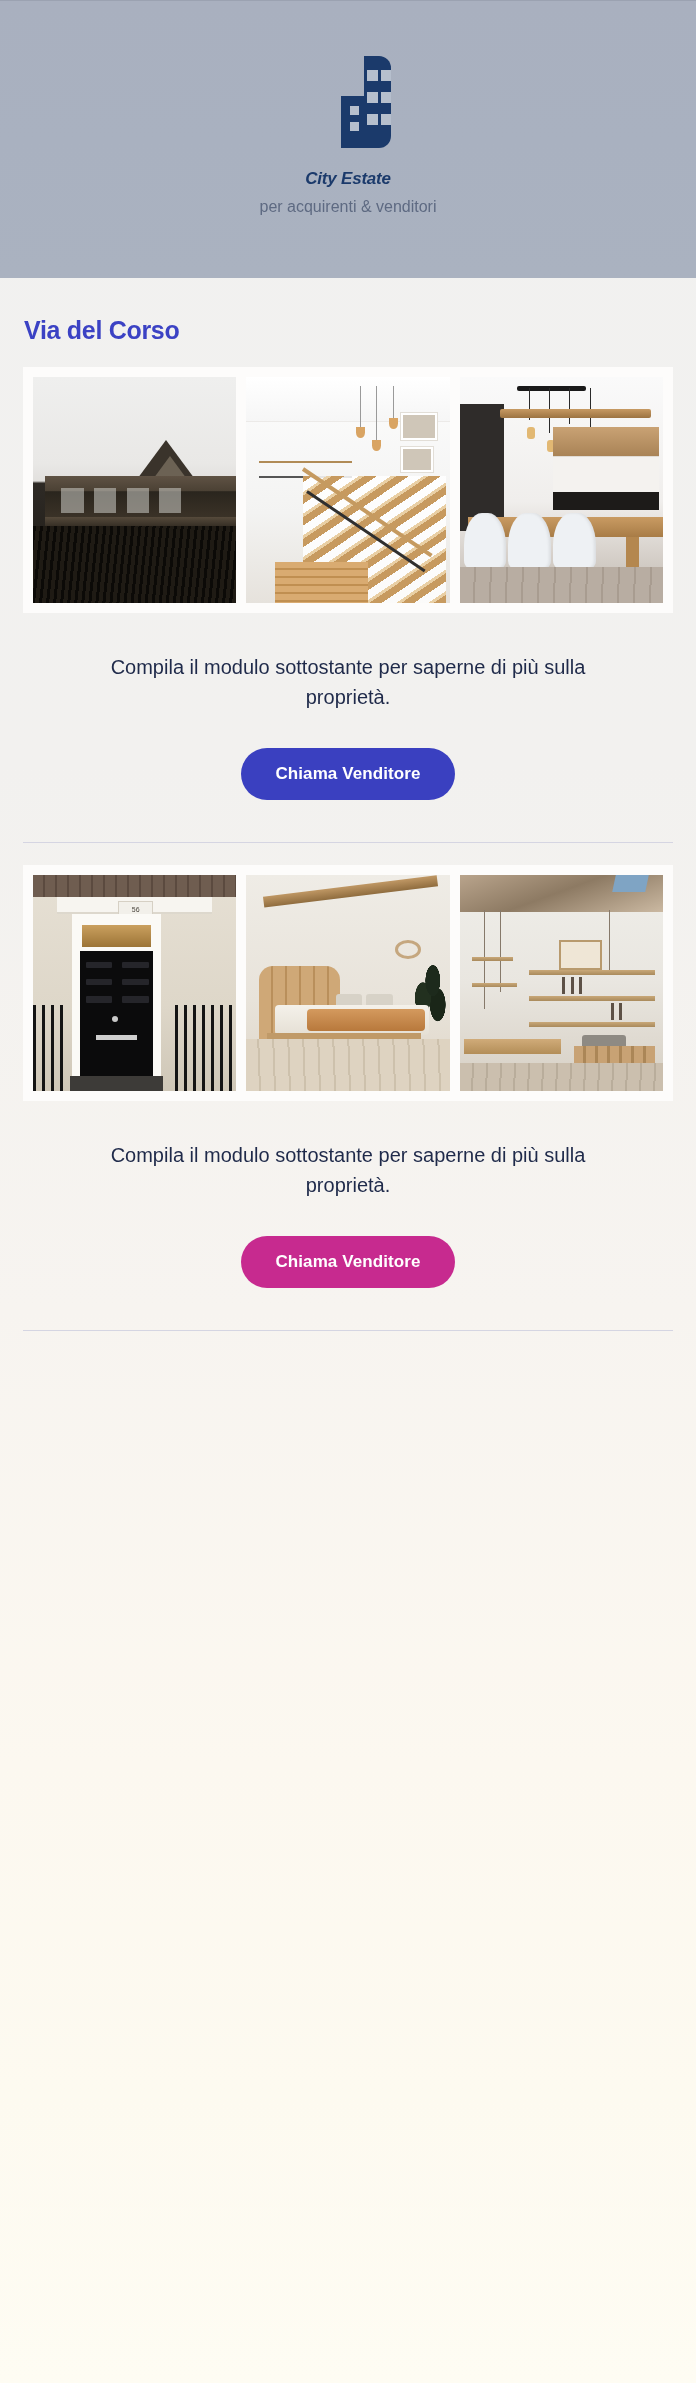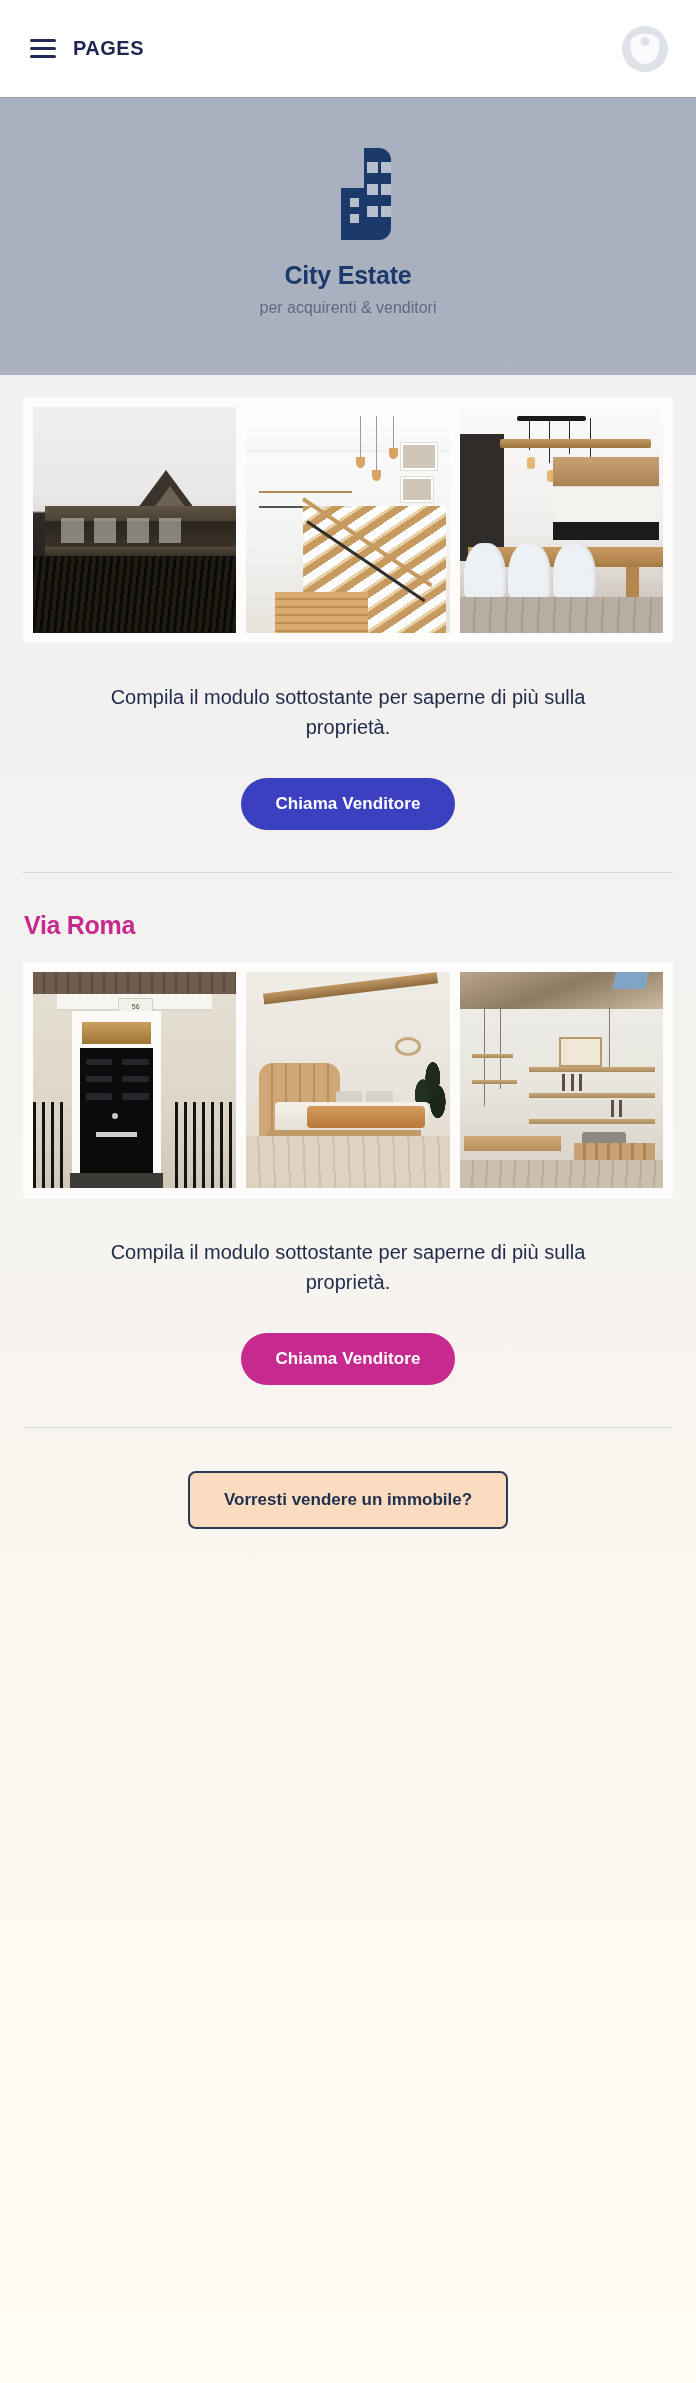--- a/index.html
+++ b/index.html
@@ -91,24 +91,25 @@
     border-top: 1px solid #9ba2b1;
     display: flex;
     flex-direction: column;
     align-items: center;
     justify-content: center;
     padding-bottom: 8px;
   }
   .logo-svg { display: block; }
   .hero-title {
     margin-top: 21px;
-    font-size: 25px;
+    font-size: 17px;
     font-weight: bold;
     color: #1b3a6b;
     letter-spacing: -0.2px;
+    font-style: italic;
   }
   .hero-sub {
     margin-top: 9px;
     font-size: 16px;
     color: #5e6a82;
   }
 
   
   .section { padding: 0 23px; }
   .section-title {
@@ -487,29 +488,20 @@
   .footer a {
     color: #2b3560;
     text-decoration: underline;
   }
 </style>
 </head>
 <body>
 
 <div class="page">
 
-  <div class="topbar">
-    <div class="hamburger">
-      <i></i>
-      <i></i>
-      <i></i>
-    </div>
-    <div class="brandword">PAGES</div>
-    <div class="avatar"></div>
-  </div>
 
   <div class="hero">
     <svg class="logo-svg" width="86" height="92" viewBox="0 0 86 92">
       <path d="M36 40 h26 v52 h-26 z" fill="#1b3a6b"></path>
       <path d="M36 84 a9 9 0 0 0 9 8 h-9 z" fill="#1b3a6b"></path>
       <rect x="45" y="50" width="9" height="9" fill="#b6bfcd"></rect>
       <rect x="45" y="66" width="9" height="9" fill="#b6bfcd"></rect>
       <path d="M60 0 h14 a12 12 0 0 1 12 12 v68 a12 12 0 0 1 -12 12 h-14 z" fill="#1b3a6b"></path>
       <rect x="59" y="0" width="12" height="92" fill="#1b3a6b"></rect>
       <rect x="62" y="14" width="11" height="11" fill="#b6bfcd"></rect>
@@ -517,20 +509,21 @@
       <rect x="62" y="58" width="11" height="11" fill="#b6bfcd"></rect>
       <rect x="76" y="14" width="11" height="11" fill="#b6bfcd"></rect>
       <rect x="76" y="36" width="11" height="11" fill="#b6bfcd"></rect>
       <rect x="76" y="58" width="11" height="11" fill="#b6bfcd"></rect>
     </svg>
     <div class="hero-title">City Estate</div>
     <div class="hero-sub">per acquirenti &amp; venditori</div>
   </div>
 
   <div class="section">
+    <div class="section-title t-indigo">Via del Corso</div>
 
     <div class="gallery">
 
       <div class="photo ph-house">
         <div class="roof"></div>
         <div class="roof2"></div>
         <div class="deck"></div>
         <div class="deck2"></div>
         <div class="win" style="left:14%;top:49%;width:11%;height:11%"></div>
         <div class="win" style="left:30%;top:49%;width:11%;height:11%"></div>
@@ -590,21 +583,20 @@
     <div class="blurb">Compila il modulo sottostante per saperne di più sulla proprietà.</div>
 
     <div class="cta-wrap">
       <button class="cta cta-indigo">Chiama Venditore</button>
     </div>
   </div>
 
   <div class="divider"></div>
 
   <div class="section">
-    <div class="section-title t-magenta">Via Roma</div>
 
     <div class="gallery tall">
 
       <div class="photo ph-door">
         <div class="brick"></div>
         <div class="lintel"></div>
         <div class="numplate">56</div>
         <div class="surround"></div>
         <div class="fan"></div>
         <div class="door"></div>
@@ -664,18 +656,15 @@
 
     <div class="blurb">Compila il modulo sottostante per saperne di più sulla proprietà.</div>
 
     <div class="cta-wrap">
       <button class="cta cta-magenta">Chiama Venditore</button>
     </div>
   </div>
 
   <div class="divider"></div>
 
-  <div class="sell-wrap">
-    <div class="sell-box">Vorresti vendere un immobile?</div>
-  </div>
 
 
 </div>
 
 </body></html>

